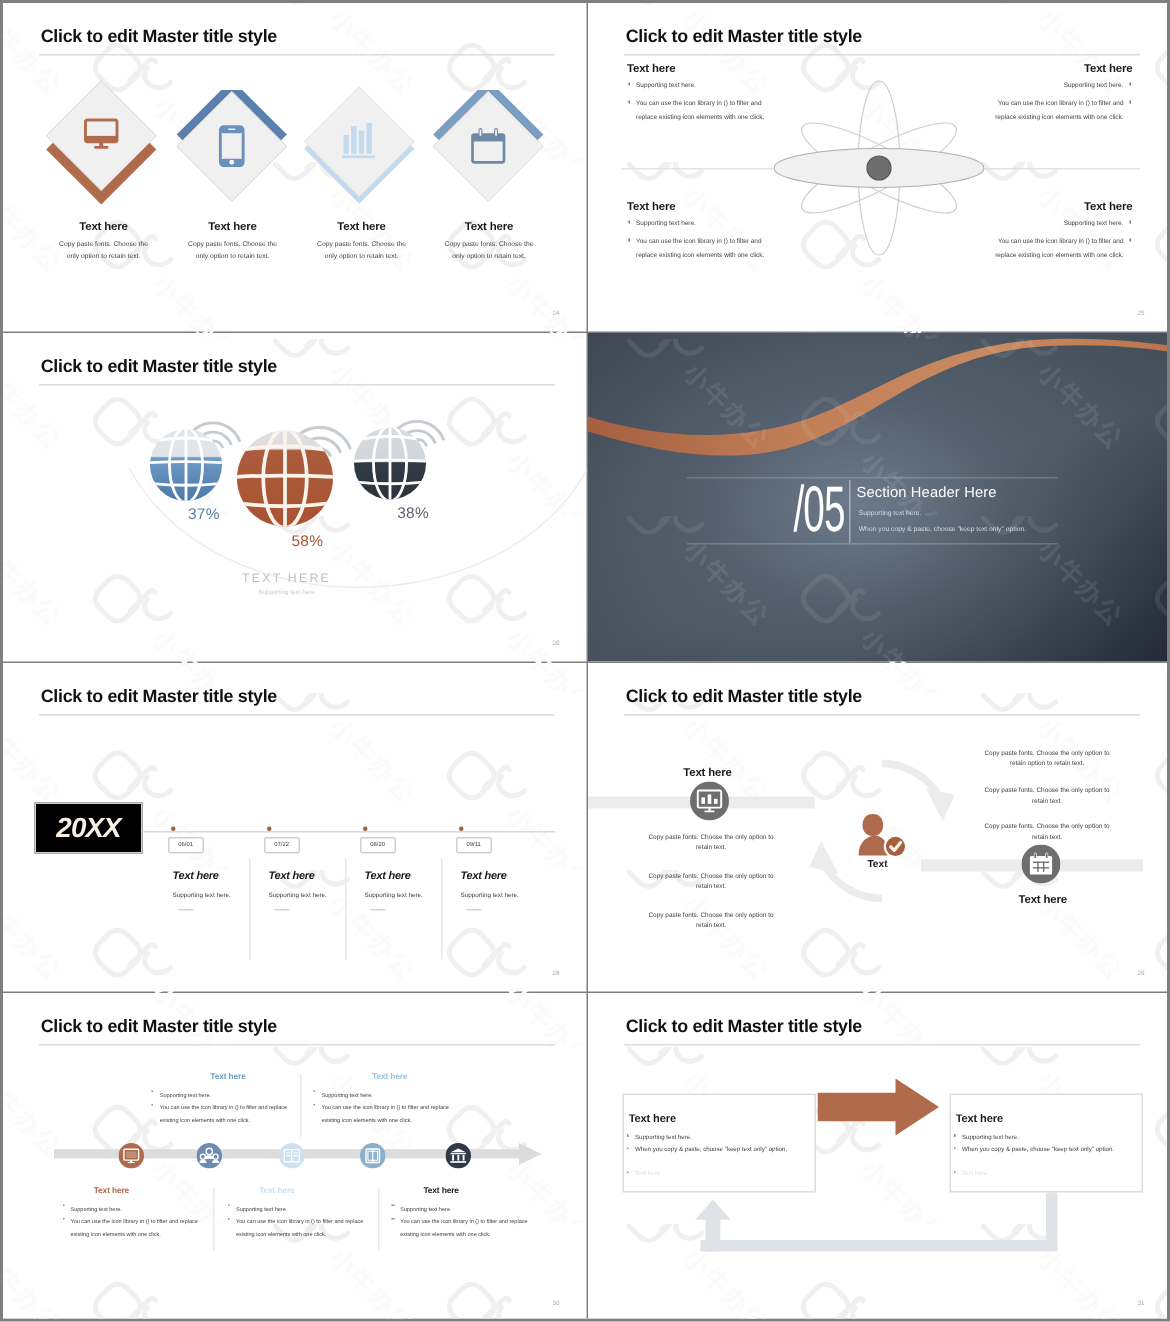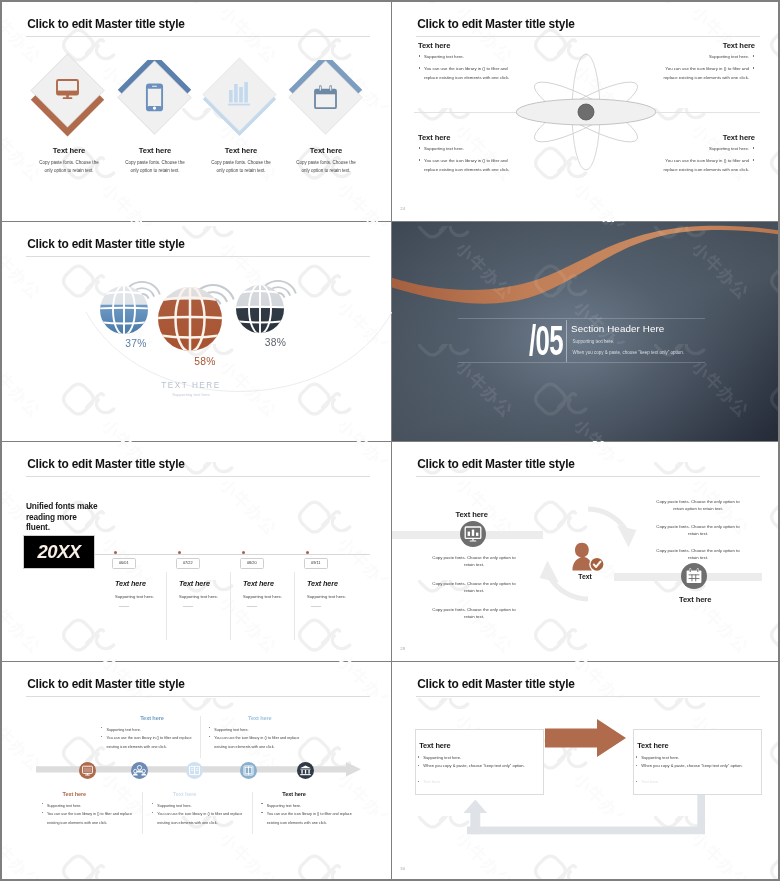--- a/index.html
+++ b/index.html
@@ -10,21 +10,21 @@
   .s1{left:0;top:0;}    .s2{left:390px;top:0;}
   .s3{left:0;top:220px;} .s4{left:390px;top:220px;}
   .s5{left:0;top:440px;} .s6{left:390px;top:440px;}
   .s7{left:0;top:660px;} .s8{left:390px;top:660px;}
   .vline{position:absolute;left:389px;top:0;width:1px;height:877px;background:#7f7f7f;}
   .hline{position:absolute;left:0;width:776px;height:1px;background:#7f7f7f;}
   .hl1{top:219px;} .hl2{top:439px;} .hl3{top:659px;}
 
   
   .wm{position:absolute;left:0;top:0;width:780px;height:881px;pointer-events:none;z-index:1;}
-  .slide{z-index:2;background:transparent !important;padding-left:32px;}
+  .slide{z-index:2;background:transparent !important;}
   .whitebg{position:absolute;left:0;top:0;width:776px;height:877px;background:#fff;z-index:0;}
   .wm-top{position:absolute;left:390px;top:220px;width:389px;height:219px;overflow:hidden;z-index:3;pointer-events:none;opacity:0.085;}
   .wm-top svg{position:absolute;left:-390px;top:-220px;}
 
   
   .stitle{position:absolute;left:25.2px;top:15.2px;font-size:11.9px;font-weight:bold;
           color:#111;letter-spacing:-0.2px;white-space:nowrap;}
   .sline{position:absolute;left:24px;top:34px;width:344px;height:1px;background:#dcdcdc;}
   .pnum{position:absolute;right:18px;bottom:10px;font-size:4.2px;color:#a8a8a8;}
   
@@ -54,21 +54,21 @@
   .g-sub{position:absolute;left:129px;top:170px;width:120px;text-align:center;font-size:4.2px;color:#c2ccd6;}
   
   .sec{background:#39424d;}
   .sec-bg{position:absolute;left:0;top:0;width:389px;height:219px;
     background:
       radial-gradient(120% 150% at 46% 52%, rgba(110,124,140,0.95) 0%, rgba(86,98,112,0.8) 22%, rgba(60,70,82,0.35) 52%, rgba(30,34,46,0.0) 72%),
       radial-gradient(90% 120% at 100% 100%, #1b1f2c 0%, rgba(27,31,44,0.75) 28%, rgba(27,31,44,0) 62%),
       linear-gradient(155deg,#3d4651 0%, #454f5a 28%, #4b5661 55%, #3b4350 78%, #252b38 100%);
   }
   .sec-wave{position:absolute;left:0;top:0;}
-  .sec-num{position:absolute;left:137px;top:97px;width:1px;font-size:43px;font-weight:bold;color:#fff;line-height:1;}
+  .sec-num{position:absolute;left:137px;top:97px;width:1px;font-size:43px;font-weight:normal;color:#fff;line-height:1;}
   .sec-num-in{display:inline-block;transform:scaleX(0.60);transform-origin:0 0;white-space:nowrap;letter-spacing:-1px;}
   .sec-divider{position:absolute;left:174px;top:98px;width:0.7px;height:42px;background:rgba(255,255,255,0.42);}
   .sec-head{position:absolute;left:179px;top:101px;font-size:9.8px;font-weight:normal;color:#fff;letter-spacing:0.1px;}
   .sec-s1{position:absolute;left:180.5px;top:117px;font-size:4.5px;color:#d8dde2;}
   .sec-s2{position:absolute;left:180.5px;top:127.5px;font-size:4.5px;color:#d8dde2;}
   .sec-rule{position:absolute;left:66px;width:247px;height:0.7px;background:rgba(255,255,255,0.2);}
   .sec-rule-top{top:96px;}
   .sec-rule-bot{top:140px;}
   
   .tl-lead{position:absolute;left:24px;top:59px;width:90px;white-space:nowrap;font-size:8.3px;font-weight:bold;color:#1a1a1a;line-height:1.27;letter-spacing:-0.15px;}
@@ -382,25 +382,20 @@
   <div class="sec-head">Section Header Here</div>
   <div class="sec-s1">Supporting text here.</div>
   <div class="sec-s2">When you copy &amp; paste, choose "keep text only" option.</div>
   <div class="sec-rule sec-rule-top"></div>
   <div class="sec-rule sec-rule-bot"></div>
 </div>
 <div class="slide s5">
   <div class="stitle">Click to edit Master title style</div>
   <div class="sline"></div>
 
-  <div class="tl-lead">
-    <div>Unified fonts make</div>
-    <div>reading more</div>
-    <div>fluent.</div>
-  </div>
   <div class="tl-badge">
         <span class="tl-badge-t">20XX</span>
       </div>
 
   <div class="tl-axis"></div>
 
   <div class="tl-step" style="left:110px;">
     <div class="tl-dot"></div>
     <div class="tl-date">06/01</div>
     <div class="tl-h">Text here</div>

